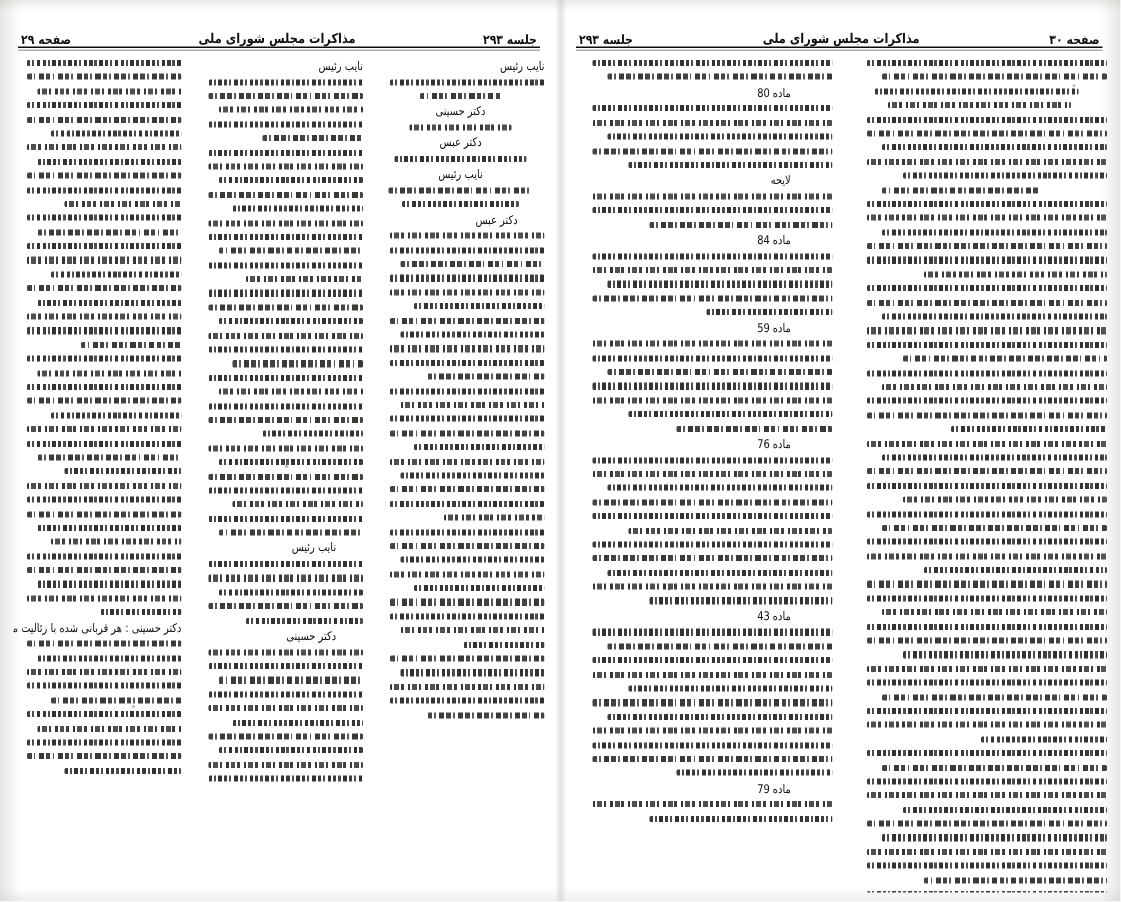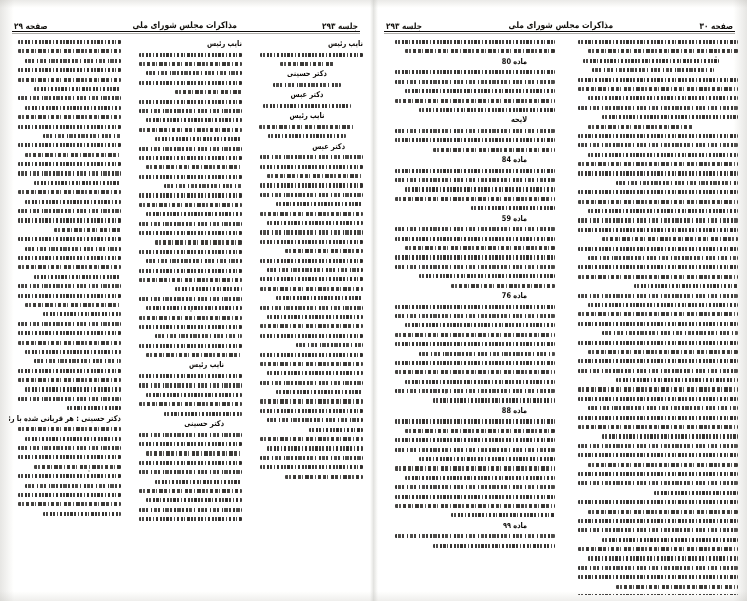--- a/index.html
+++ b/index.html
@@ -97,21 +97,21 @@
   .ln.s60{width:60%}
   .ln.s48{width:48%}
   .ln.ctr{margin-right:auto;margin-left:auto;}
   .ln.ind{margin-right:14%;}
   .ln.ind2{margin-right:26%;}
   .gap{height:7px;}
 
   
   .marker{
     position:relative;display:block;font-size:6.6px;line-height:1;
-    color:#100e0c;font-weight:700;white-space:nowrap;
+    color:#100e0c;font-weight:400;white-space:nowrap;
     transform:scaleY(1.2);margin:1px 0 5px 0;
     text-align:right;letter-spacing:.1px;
   }
   .marker.ctr{text-align:center;}
   .marker.ind{padding-right:16%;}
 
   
   .speck{position:absolute;background:rgba(60,56,50,.35);border-radius:50%;}
   .edge-shadow{
     position:absolute;top:0;bottom:0;width:14px;
@@ -193,27 +193,27 @@
           <span class="ln v3 s92"></span><span class="ln s92"></span><span class="ln v2 s86"></span>
           <span class="ln s92"></span><span class="ln v3 s92"></span><span class="ln s78"></span>
           <span class="ln v2 s60"></span>
           <span class="gap"></span>
           <span class="marker ind">ماده 76</span>
           <span class="ln s92"></span><span class="ln v3 s92"></span><span class="ln s86"></span>
           <span class="ln v2 s92"></span><span class="ln s92"></span><span class="ln v3 s78"></span>
           <span class="ln s92"></span><span class="ln v2 s92"></span><span class="ln s86"></span>
           <span class="ln v3 s92"></span><span class="ln s70"></span>
           <span class="gap"></span>
-          <span class="marker ind">ماده 88</span>
+          <span class="marker ind">ماده 43</span>
           <span class="ln s92"></span><span class="ln v2 s86"></span><span class="ln s92"></span>
           <span class="ln v3 s92"></span><span class="ln s78"></span><span class="ln v2 s92"></span>
           <span class="ln s86"></span><span class="ln v3 s92"></span><span class="ln s92"></span>
           <span class="ln v2 s92"></span><span class="ln s60"></span>
           <span class="gap"></span>
-          <span class="marker ind">ماده ۹۹</span>
+          <span class="marker ind">ماده 79</span>
           <span class="ln v3 s92"></span><span class="ln s70"></span>
         </div>
 
       </div>
 
       <div class="edge-shadow r"></div>
       <div class="top-shadow"></div>
       <div class="bot-shadow"></div>
 
       <span class="speck" style="top:56px;right:30px;width:2px;height:2px;"></span>

